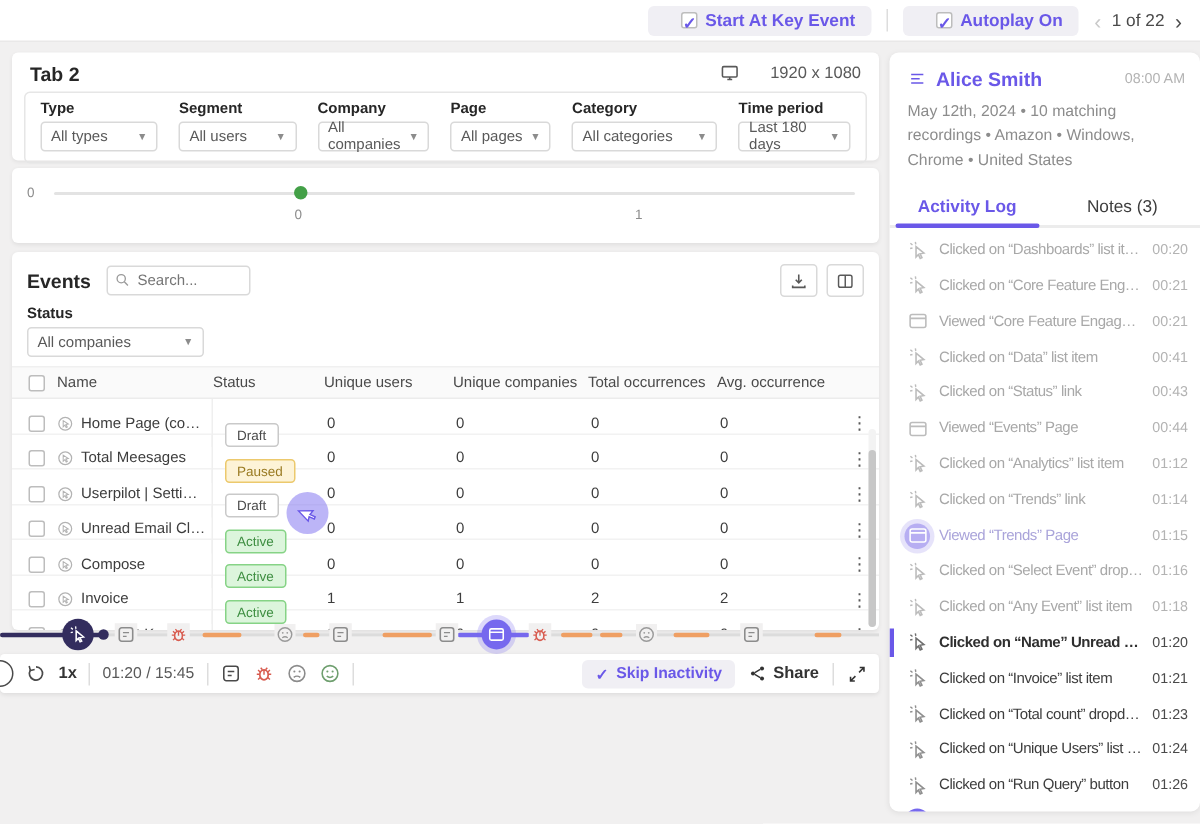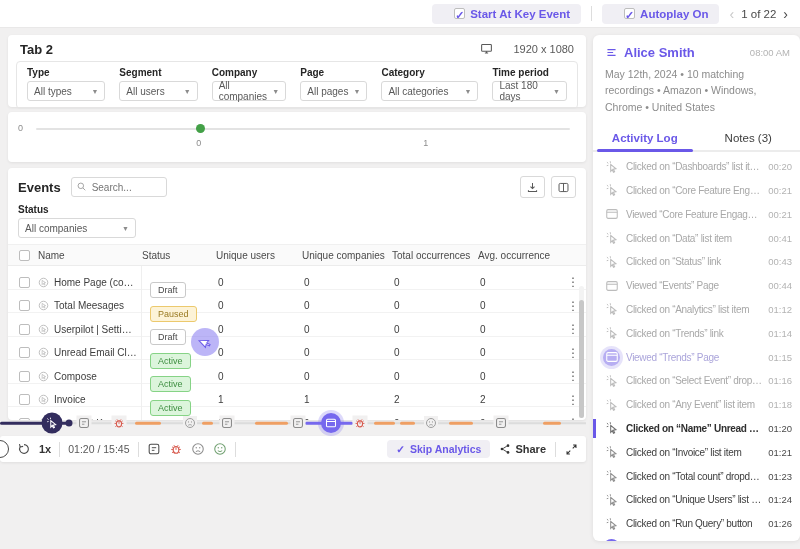--- a/index.html
+++ b/index.html
@@ -552,21 +552,21 @@
             <circle cx="6" cy="6.5" r=".8" fill="currentColor"></circle>
             <circle cx="10" cy="6.5" r=".8" fill="currentColor"></circle>
             <path d="M5.5 10 q2.5 2 5 0" fill="none" stroke="currentColor" stroke-width="1.1"></path>
           </svg>
       </span>
       <span class="vdiv"></span>
     </div>
     <div id="pb-right">
       <span id="skip-pill">
         <span>✓</span>
-        <span>Skip Analytics</span>
+        <span>Skip Inactivity</span>
       </span>
       <span id="share-btn">
         <svg viewBox="0 0 16 16">
             <circle cx="12" cy="3.5" r="1.8" fill="currentColor"></circle>
             <circle cx="4" cy="8" r="1.8" fill="currentColor"></circle>
             <circle cx="12" cy="12.5" r="1.8" fill="currentColor"></circle>
             <path d="M5.6 7.2 10.4 4.3 M5.6 8.8 10.4 11.7" stroke="currentColor" stroke-width="1.2" fill="none"></path>
           </svg>
         <span>Share</span>
       </span>

